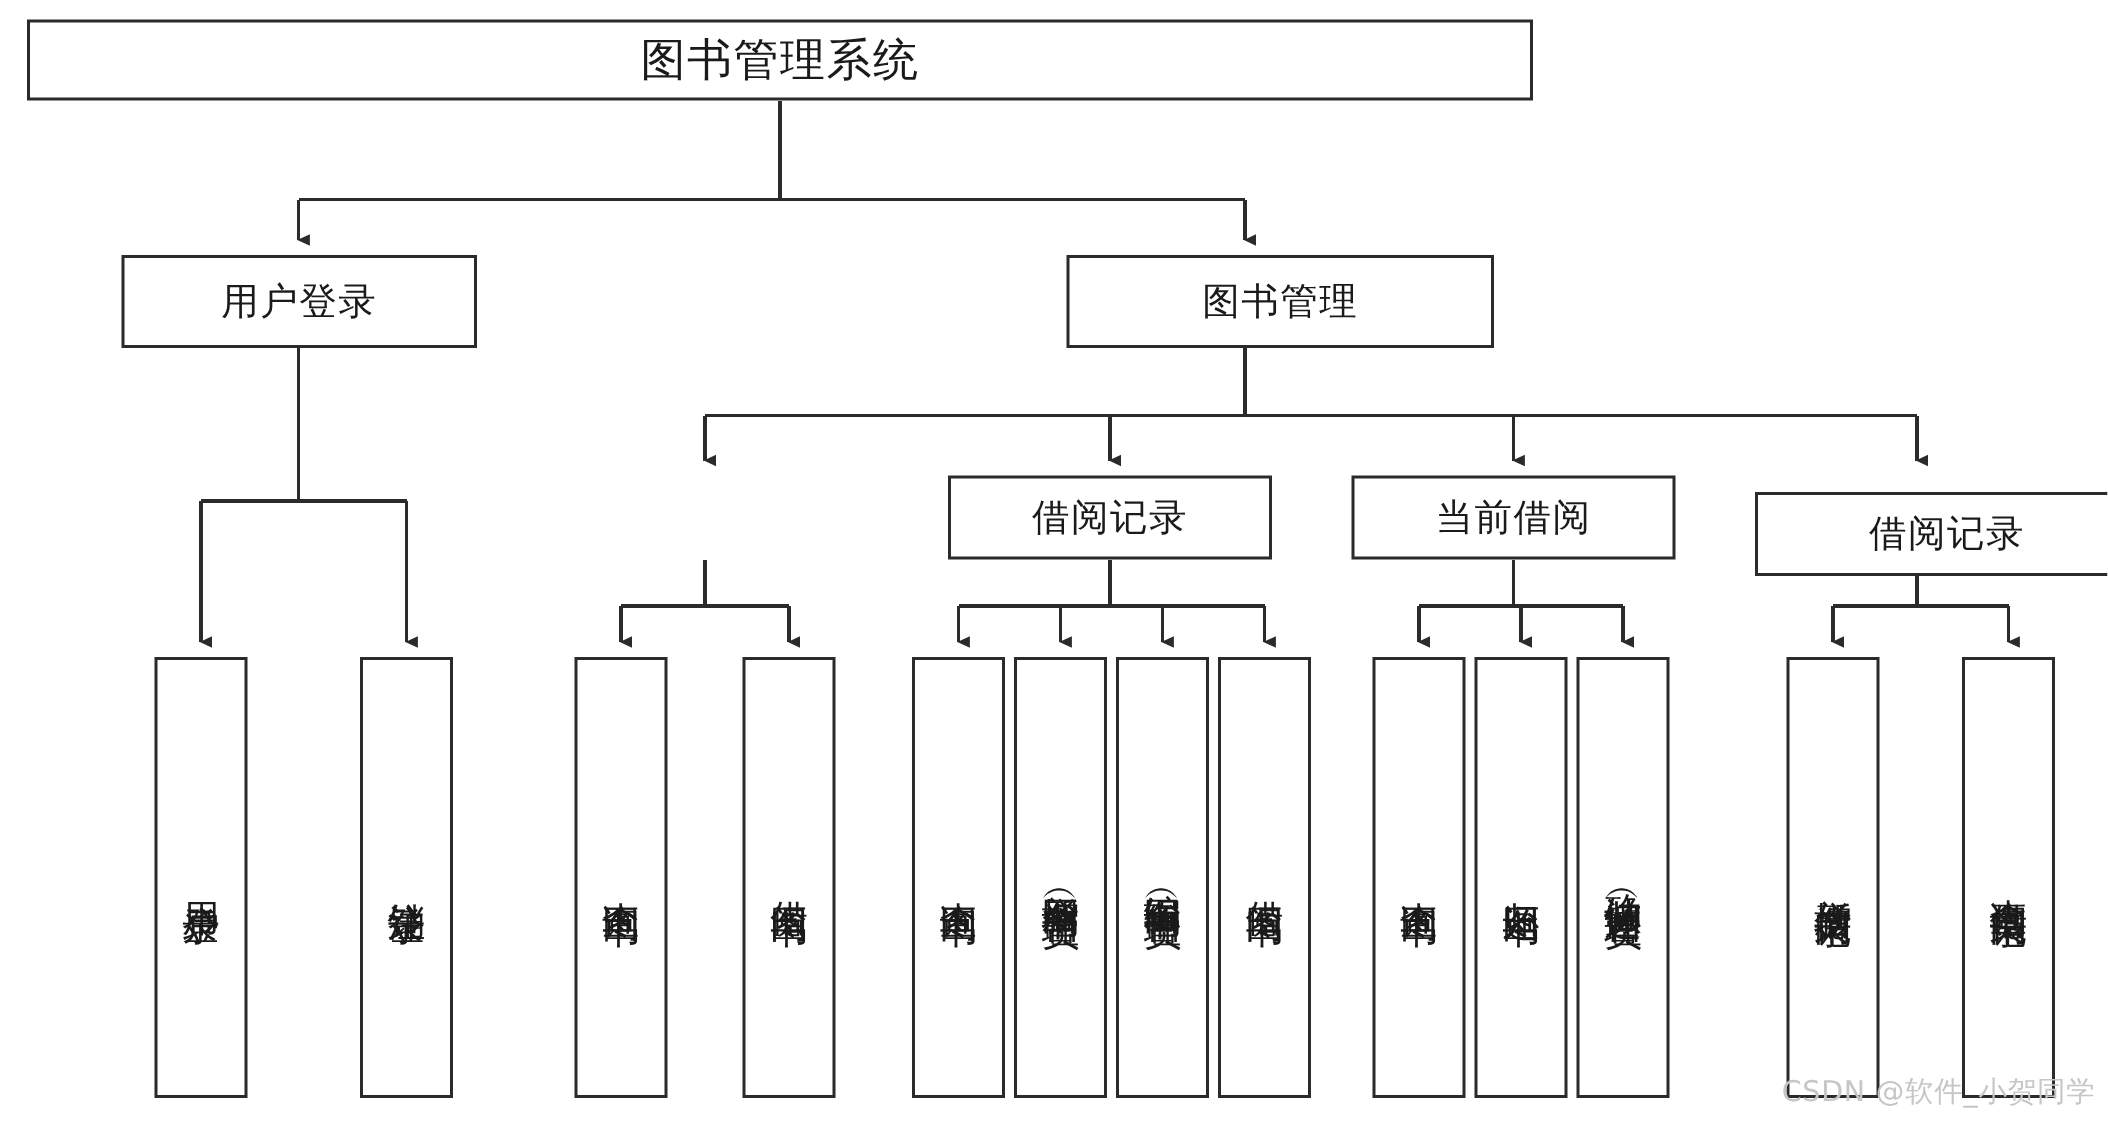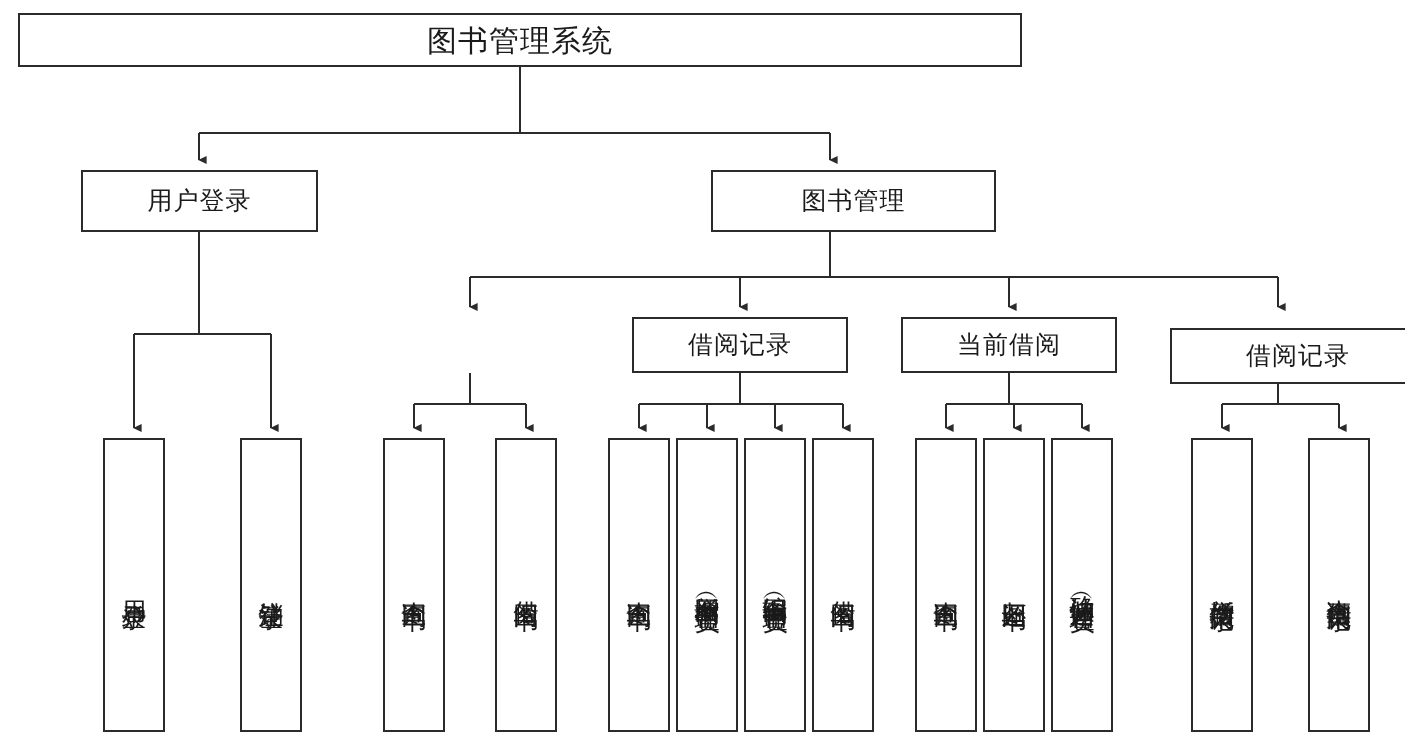--- a/index.html
+++ b/index.html
@@ -198,14 +198,15 @@
   </div>
 
   <div class="node node-v" style="left:1191px; top:438px; width:62px; height:294px;">
     <span class="vtext">新增借阅记录</span>
   </div>
 
   <div class="node node-v" style="left:1308px; top:438px; width:62px; height:294px;">
     <span class="vtext">查询借阅记录</span>
   </div>
 
+  <div id="watermark">CSDN @软件_小贺同学</div>
 
 </div>
 
 </body></html>

